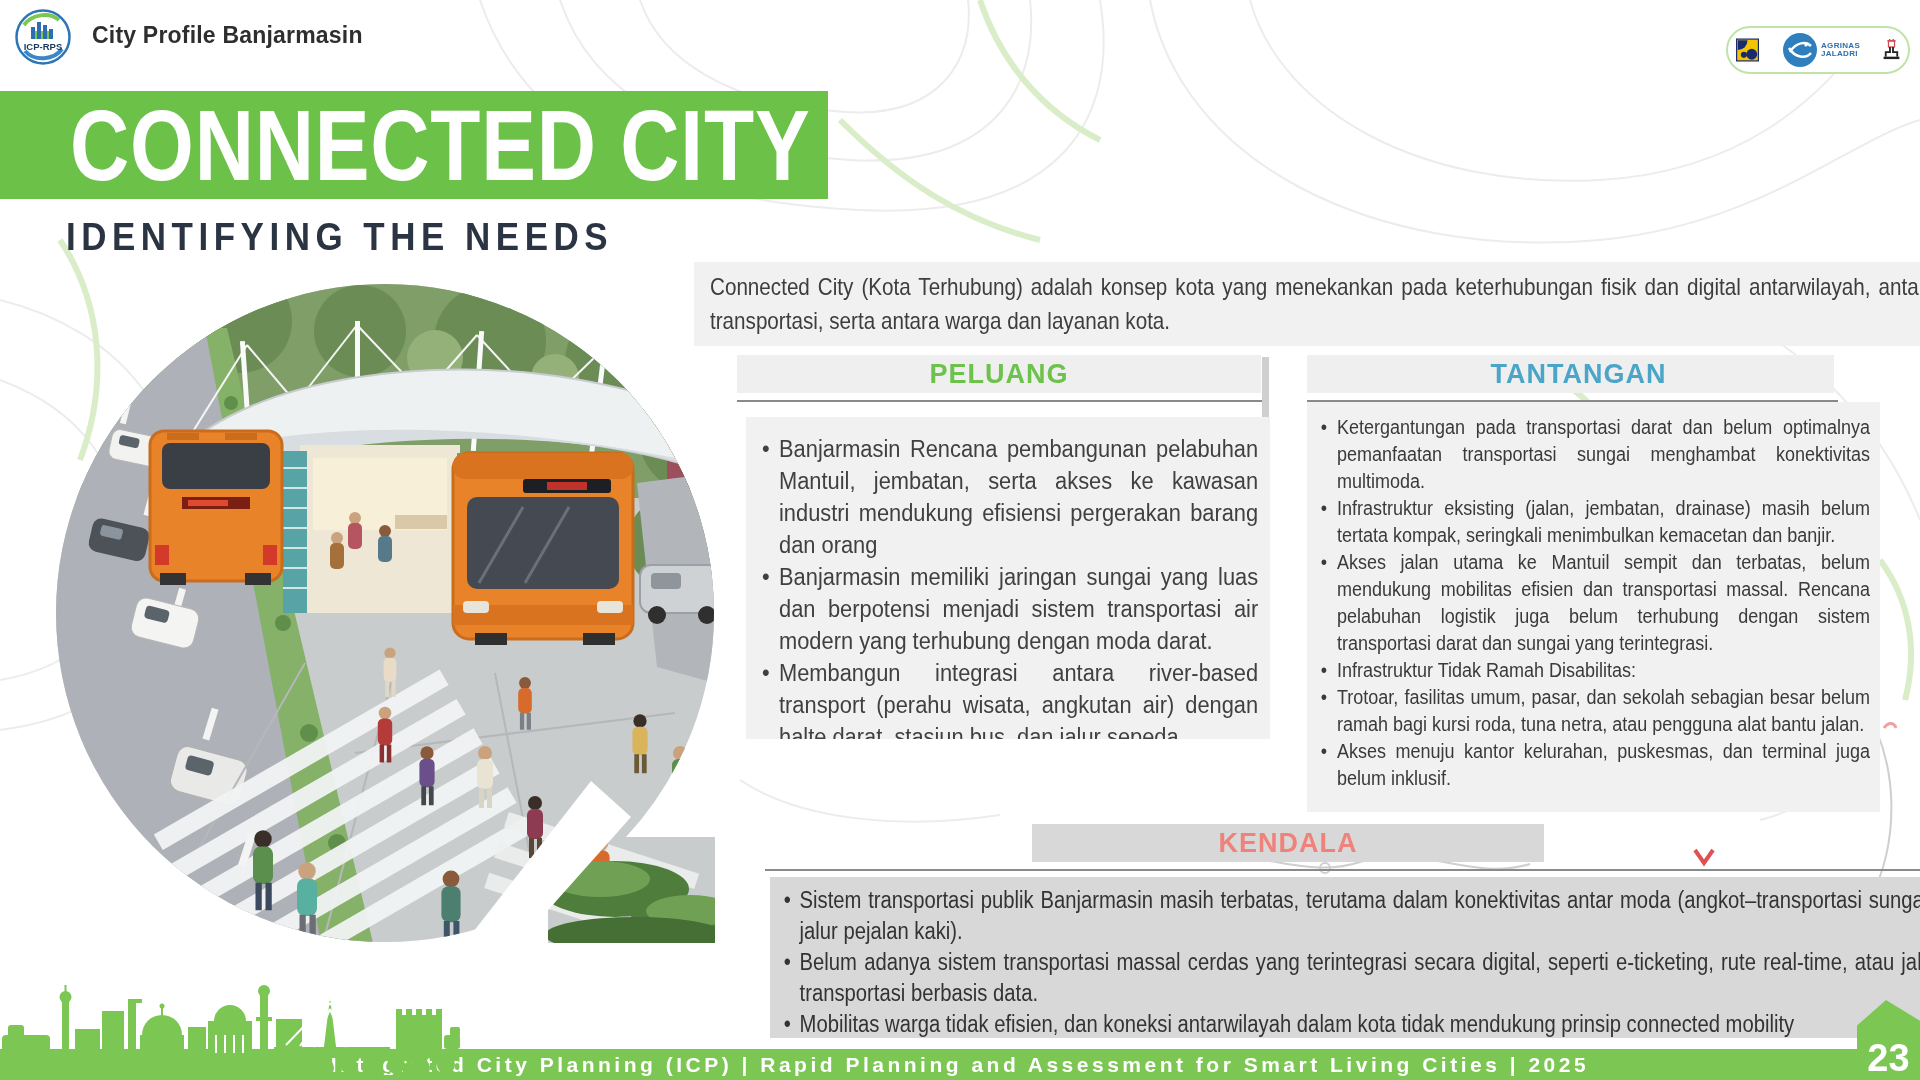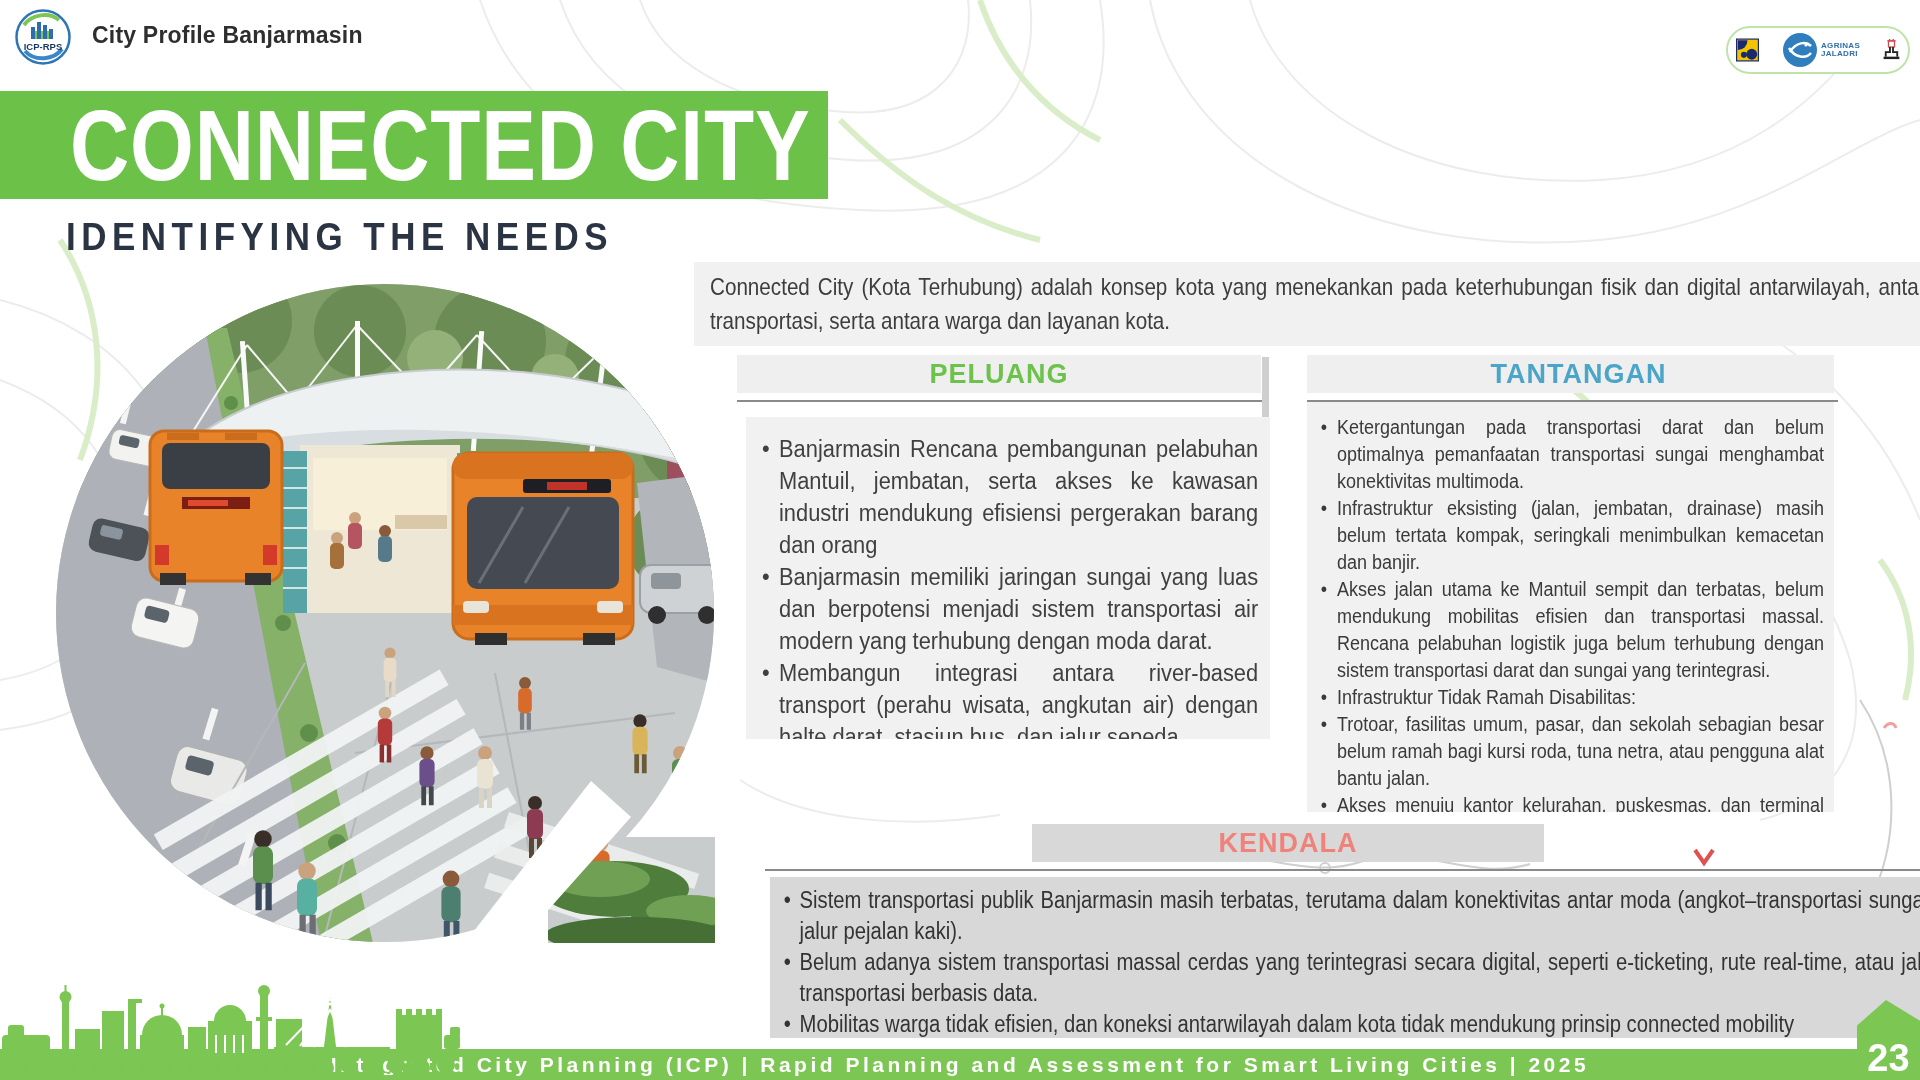--- a/index.html
+++ b/index.html
@@ -59,21 +59,21 @@
   ul.blist li::before { content:"\2022"; position:absolute; left:2px; }
 
   #peluang-bar  { left:737px;  top:355px; width:524px; color:#6cc24a; }
   #peluang-line { left:737px;  top:400px; width:531px; }
   #peluang-box  { left:746px;  top:417px; width:524px; height:322px; padding:16px 12px 10px 14px;
                   font-size:23px; line-height:32px; color:#404040; }
   .scrollhint   { left:1262px; top:357px; width:7px; height:68px; background:#cfcfcf; }
 
   #tantangan-bar  { left:1307px; top:355px; width:527px; color:#4aa5c8;padding-left:16px; }
   #tantangan-line { left:1307px; top:400px; width:531px; }
-  #tantangan-box  { left:1307px; top:402px; width:527px; height:410px; padding:12px 10px 8px 12px;
+  #tantangan-box  { left:1307px; top:402px; width:573px; height:410px; padding:12px 10px 8px 12px;
                     font-size:20px; line-height:27px; color:#3a3a3a; }
 
   #kendala-bar  { left:1032px; top:824px; width:512px; background:#d8d8d8; color:#ef837b; }
   #kendala-line { left:765px;  top:869px; width:1155px; }
   #kendala-box  { left:770px;  top:877px; width:1184px; height:161px; background:#d8d8d8;
                   padding:8px 14px 4px 12px; font-size:23px; line-height:31px; color:#333; }
 
   
   .footer-bar { left:0; top:1049px; width:1920px; height:31px; background:#7cc653;
     display:flex; align-items:center; justify-content:center; }

